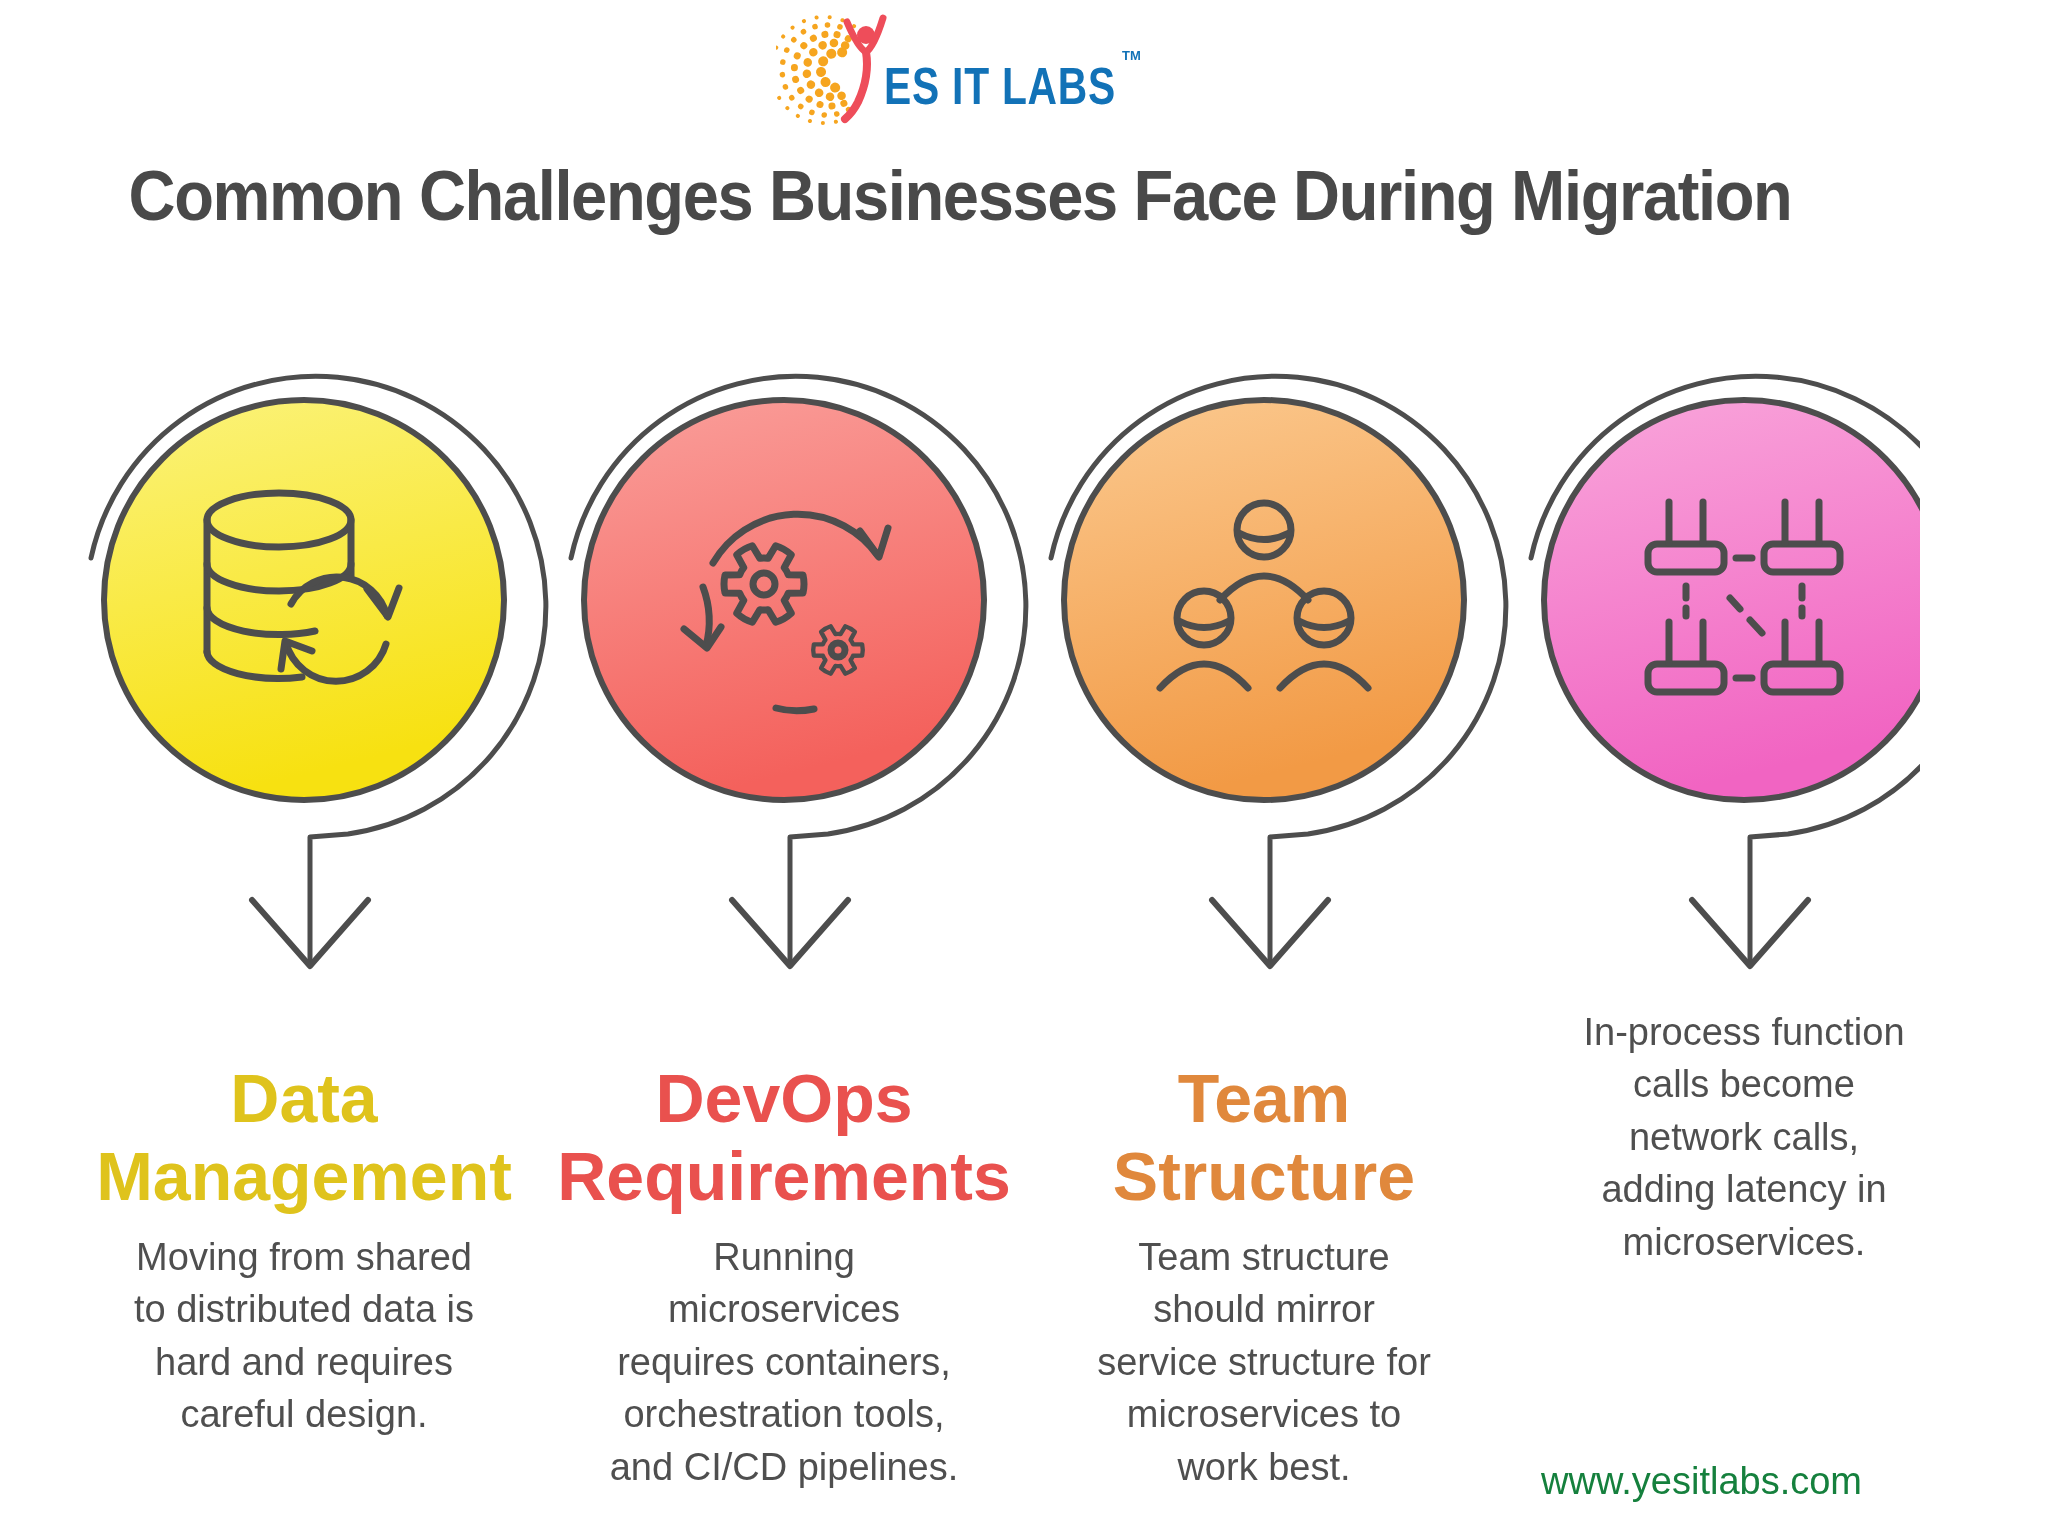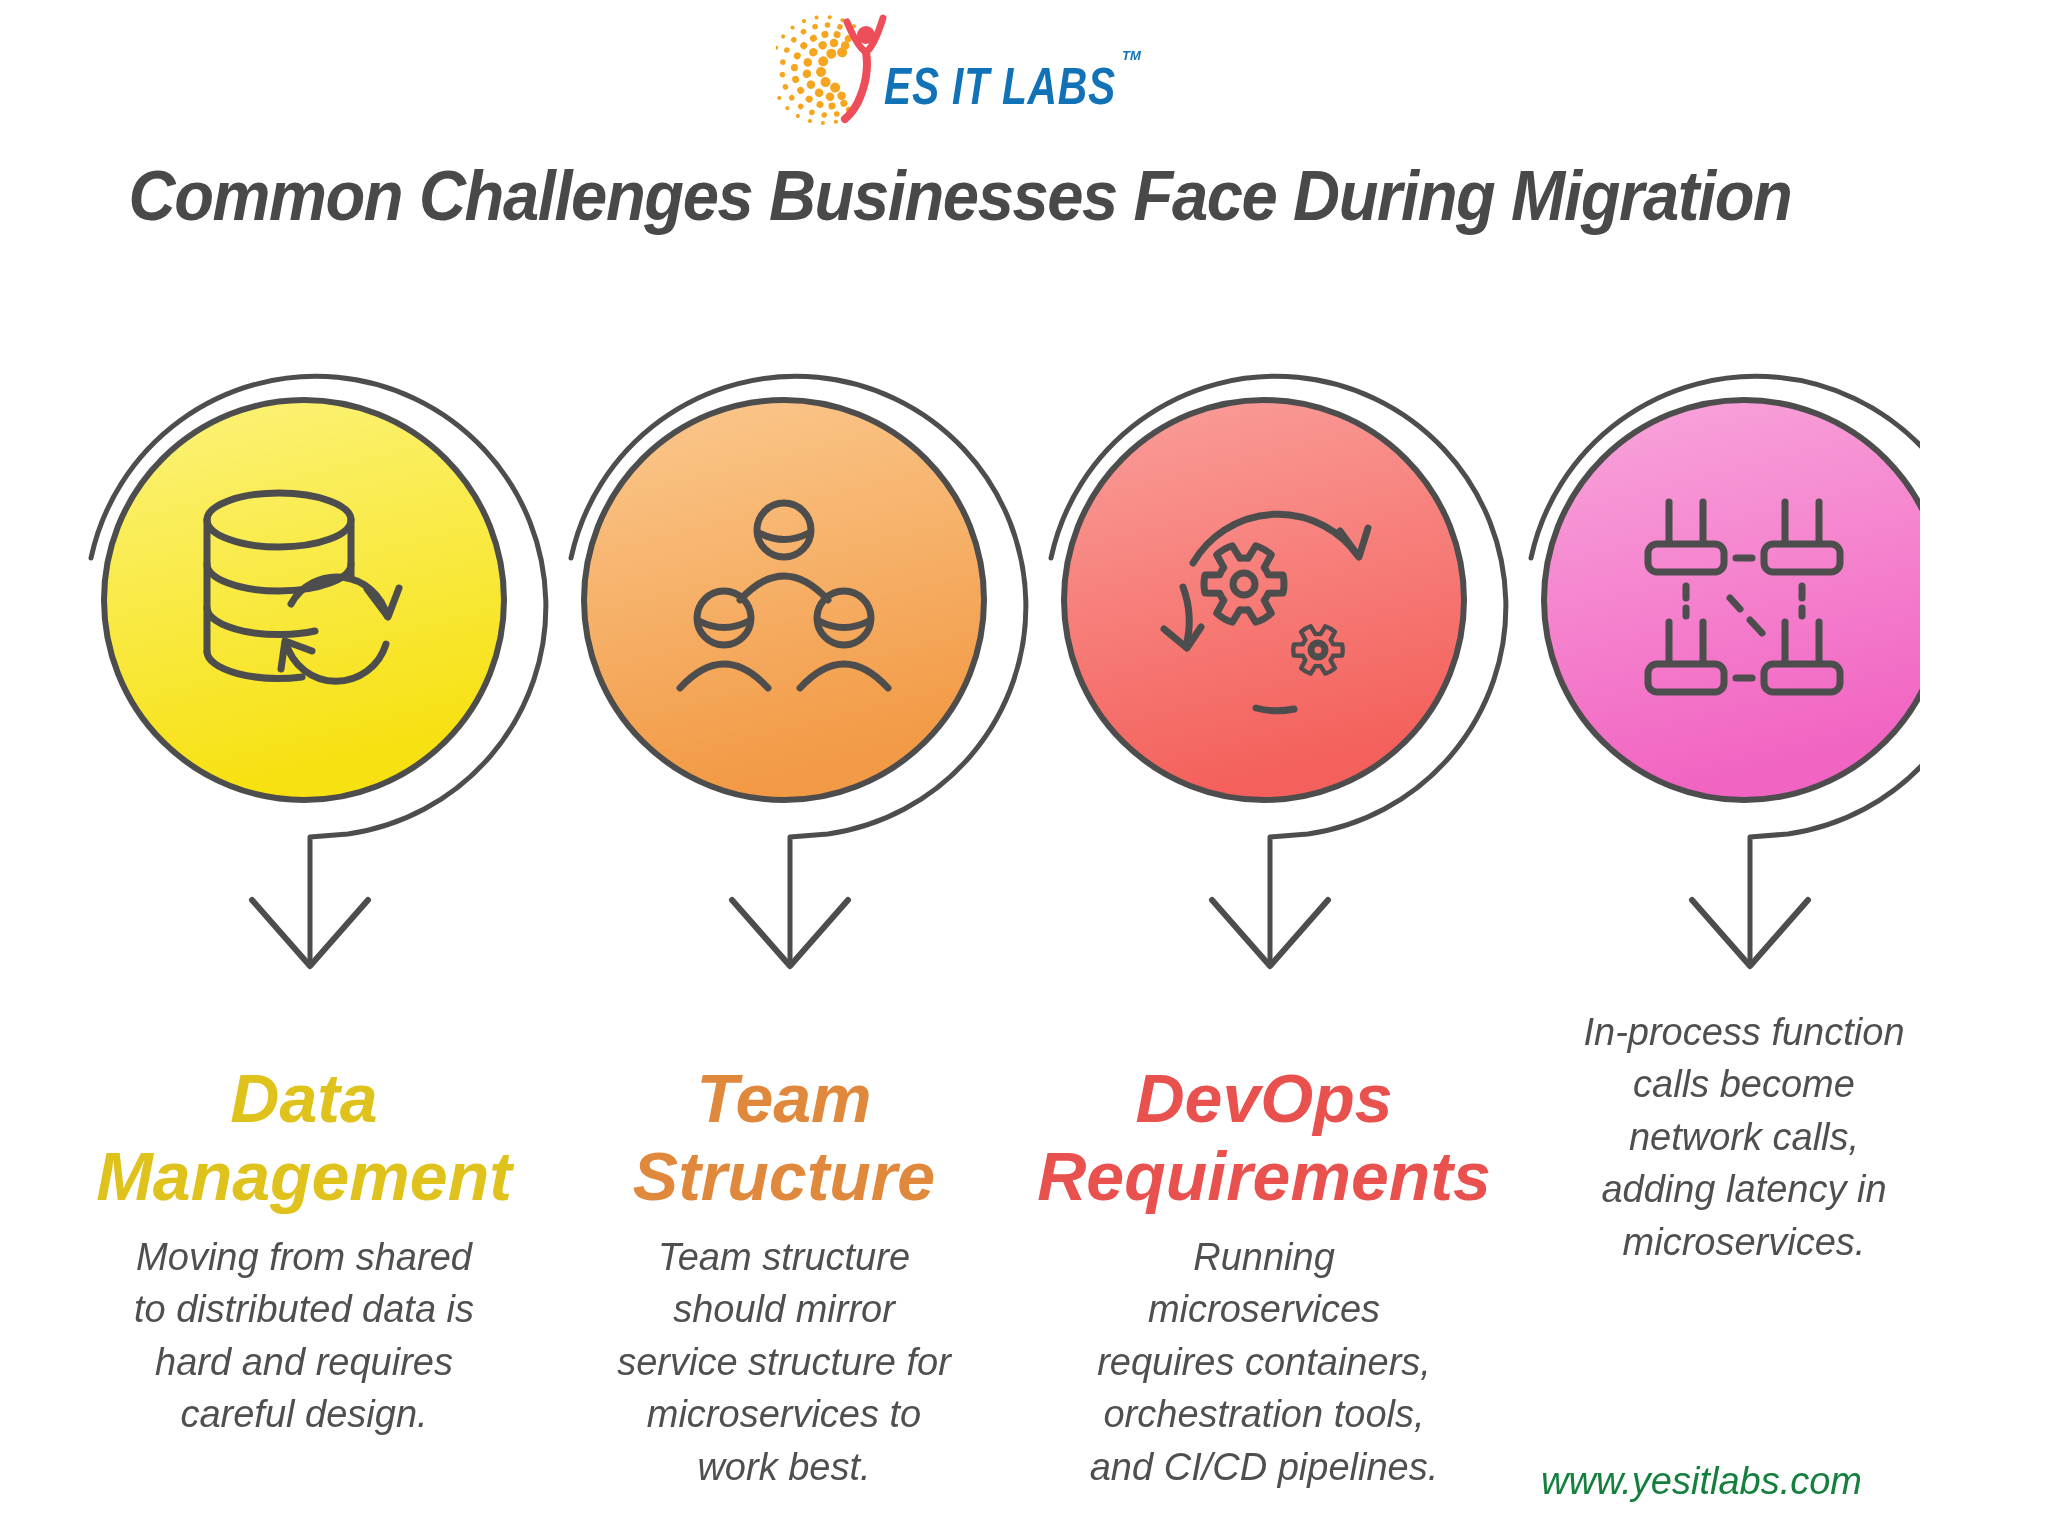--- a/index.html
+++ b/index.html
@@ -3,21 +3,20 @@
 <meta charset="utf-8">
 <style>
   html, body { margin: 0; padding: 0; background: #ffffff; }
   .page {
     position: relative;
     width: 1920px;
     height: 1536px;
     background: #ffffff;
     font-family: "Liberation Sans", sans-serif;
     overflow: hidden;
-    font-style: italic;
   }
   .logo {
     position: absolute;
     top: 12px;
     left: 50%;
     transform: translateX(-50%);
     width: 368px;
     height: 116px;
   }
   .main-title {
@@ -128,20 +127,54 @@
 Management</div>
       <div class="unit-desc">Moving from shared
 to distributed data is
 hard and requires
 careful design.</div>
     </div>
 
     <div class="unit">
       <svg class="unit-graphic" viewBox="0 0 480 710">
         <defs>
+          <linearGradient id="grad2" x1="0" y1="0" x2="0.25" y2="1">
+            <stop offset="0" stop-color="#FA9F9B"></stop>
+            <stop offset="1" stop-color="#F4615C"></stop>
+          </linearGradient>
+        </defs>
+        <g fill="none" stroke-linecap="round" stroke-linejoin="round" stroke="#4D4D4D">
+          <path stroke-width="5" d="M 27 278 A 230 230 0 1 1 284 554 L 246 557 L 246 684"></path>
+          <path stroke-width="6" d="M 188 620 L 246 686 L 304 620"></path>
+        </g>
+        <circle cx="240" cy="320" r="200" fill="url(#grad2)" stroke-width="6" stroke="#4D4D4D"></circle>
+        <g transform="translate(120,200)" fill="none" stroke-width="7" stroke-linecap="round" stroke-linejoin="round" stroke="#4D4D4D">
+          <use href="#gearP" transform="translate(100,104)"></use>
+          <circle cx="100" cy="104" r="11"></circle>
+          <use href="#gearP" transform="translate(174,170) scale(0.62)"></use>
+          <circle cx="174" cy="170" r="7"></circle>
+          <path d="M 49 83 A 98 98 0 0 1 214 76"></path>
+          <path d="M 196 51 L 215 77 L 224 48"></path>
+          <path d="M 39 107 A 98 98 0 0 1 42 166"></path>
+          <path d="M 20 149 L 43 168 L 57 147"></path>
+          <path d="M 112 228 Q 130 233 150 229"></path>
+        </g>
+      </svg>
+      <div class="unit-title" style="color: rgb(233, 81, 78);">DevOps
+Requirements</div>
+      <div class="unit-desc">Running
+microservices
+requires containers,
+orchestration tools,
+and CI/CD pipelines.</div>
+    </div>
+
+    <div class="unit">
+      <svg class="unit-graphic" viewBox="0 0 480 710">
+        <defs>
           <linearGradient id="grad1" x1="0" y1="0" x2="0.25" y2="1">
             <stop offset="0" stop-color="#FBC98F"></stop>
             <stop offset="1" stop-color="#F29A45"></stop>
           </linearGradient>
         </defs>
         <g fill="none" stroke-linecap="round" stroke-linejoin="round" stroke="#4D4D4D">
           <path stroke-width="5" d="M 27 278 A 230 230 0 1 1 284 554 L 246 557 L 246 684"></path>
           <path stroke-width="6" d="M 188 620 L 246 686 L 304 620"></path>
         </g>
         <circle cx="240" cy="320" r="200" fill="url(#grad1)" stroke-width="6" stroke="#4D4D4D"></circle>
@@ -156,54 +189,20 @@
           <path d="M 155 141 Q 180 154 205 141"></path>
           <path d="M 136 208 Q 180 160 224 208"></path>
         </g>
       </svg>
       <div class="unit-title" style="color: rgb(224, 136, 60);">Team Structure</div>
       <div class="unit-desc">Team structure
 should mirror
 service structure for
 microservices to
 work best.</div>
-    </div>
-
-    <div class="unit">
-      <svg class="unit-graphic" viewBox="0 0 480 710">
-        <defs>
-          <linearGradient id="grad2" x1="0" y1="0" x2="0.25" y2="1">
-            <stop offset="0" stop-color="#FA9F9B"></stop>
-            <stop offset="1" stop-color="#F4615C"></stop>
-          </linearGradient>
-        </defs>
-        <g fill="none" stroke-linecap="round" stroke-linejoin="round" stroke="#4D4D4D">
-          <path stroke-width="5" d="M 27 278 A 230 230 0 1 1 284 554 L 246 557 L 246 684"></path>
-          <path stroke-width="6" d="M 188 620 L 246 686 L 304 620"></path>
-        </g>
-        <circle cx="240" cy="320" r="200" fill="url(#grad2)" stroke-width="6" stroke="#4D4D4D"></circle>
-        <g transform="translate(120,200)" fill="none" stroke-width="7" stroke-linecap="round" stroke-linejoin="round" stroke="#4D4D4D">
-          <use href="#gearP" transform="translate(100,104)"></use>
-          <circle cx="100" cy="104" r="11"></circle>
-          <use href="#gearP" transform="translate(174,170) scale(0.62)"></use>
-          <circle cx="174" cy="170" r="7"></circle>
-          <path d="M 49 83 A 98 98 0 0 1 214 76"></path>
-          <path d="M 196 51 L 215 77 L 224 48"></path>
-          <path d="M 39 107 A 98 98 0 0 1 42 166"></path>
-          <path d="M 20 149 L 43 168 L 57 147"></path>
-          <path d="M 112 228 Q 130 233 150 229"></path>
-        </g>
-      </svg>
-      <div class="unit-title" style="color: rgb(233, 81, 78);">DevOps
-Requirements</div>
-      <div class="unit-desc">Running
-microservices
-requires containers,
-orchestration tools,
-and CI/CD pipelines.</div>
     </div>
 
     <div class="unit">
       <svg class="unit-graphic" viewBox="0 0 480 710">
         <defs>
           <linearGradient id="grad3" x1="0" y1="0" x2="0.25" y2="1">
             <stop offset="0" stop-color="#F9A6DB"></stop>
             <stop offset="1" stop-color="#F164C2"></stop>
           </linearGradient>
         </defs>

